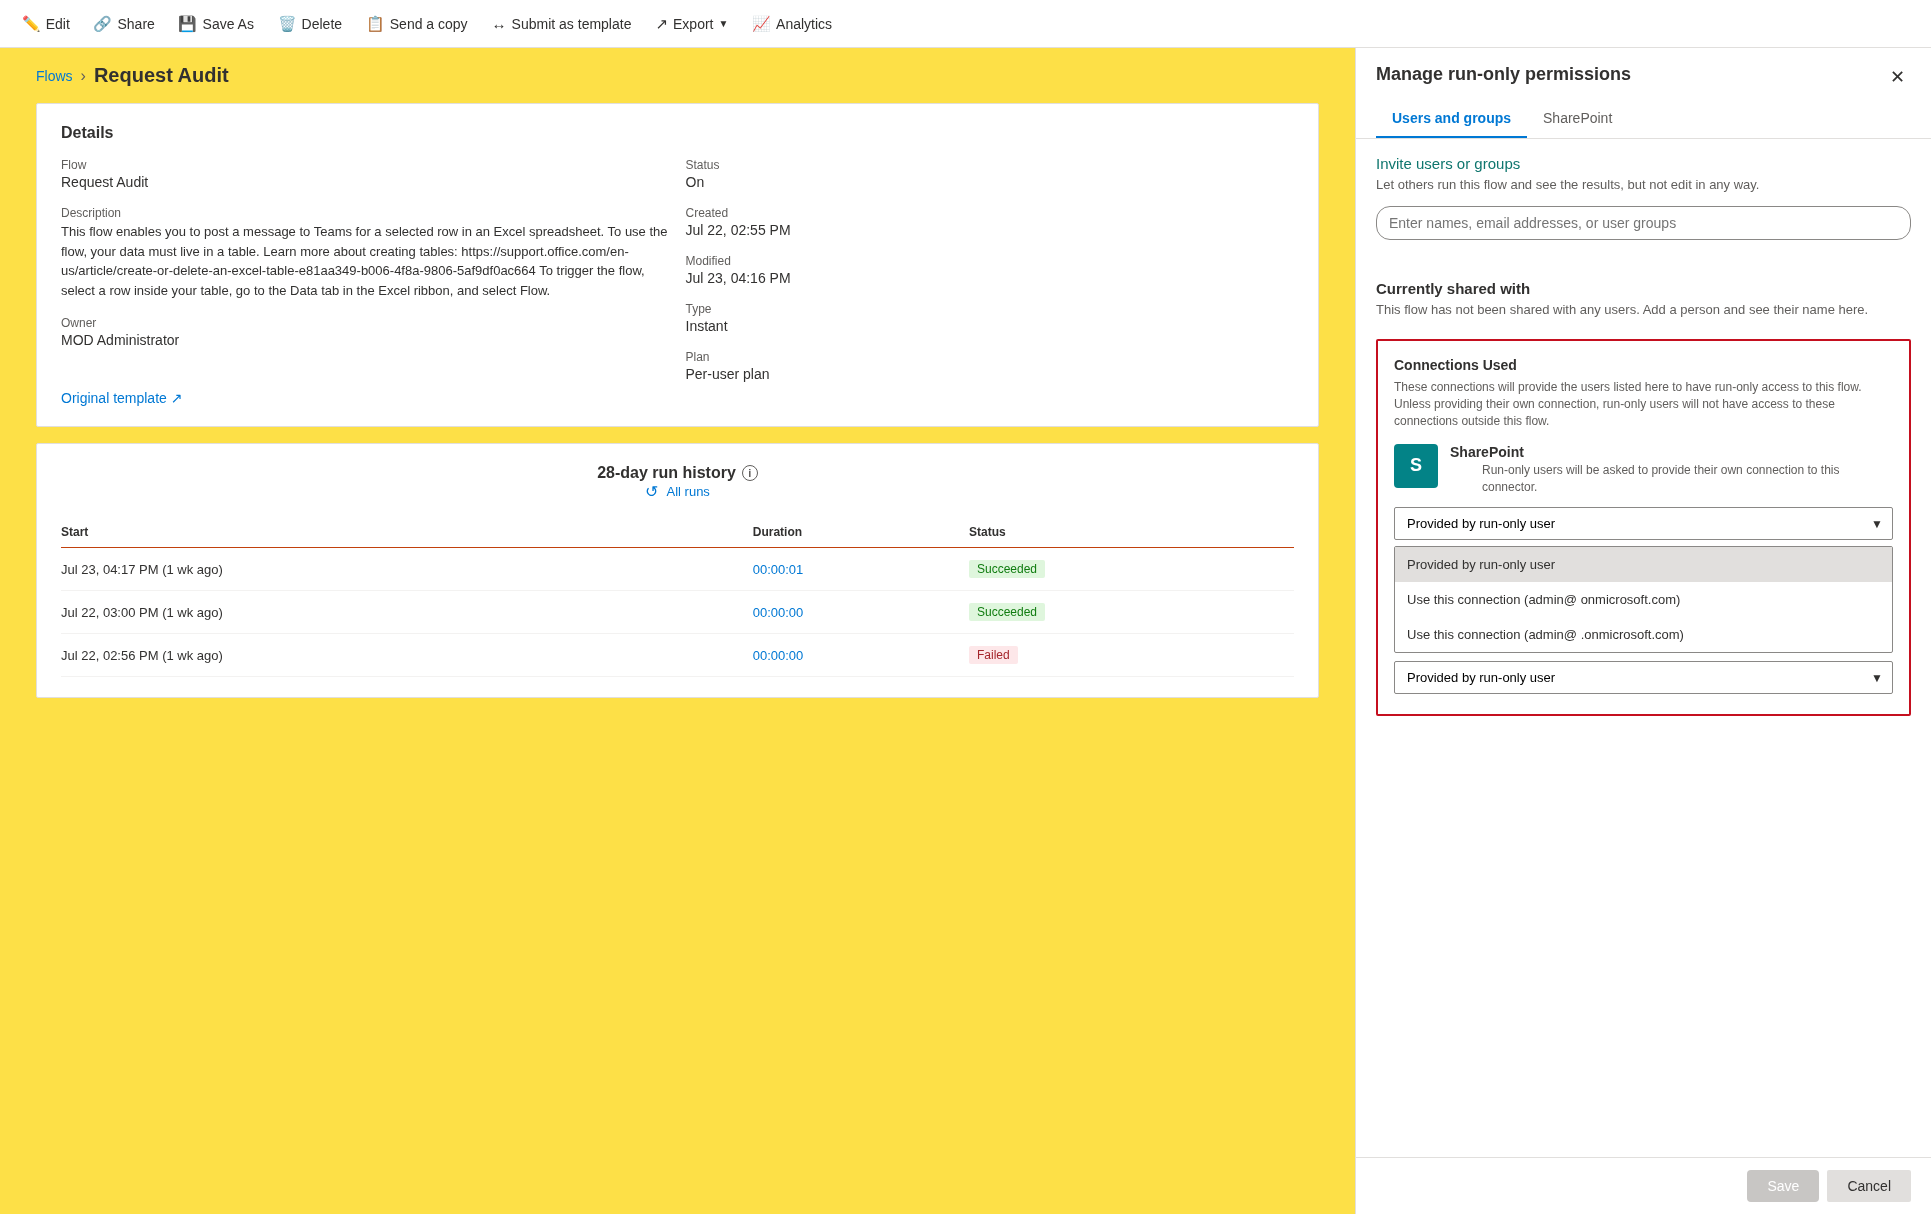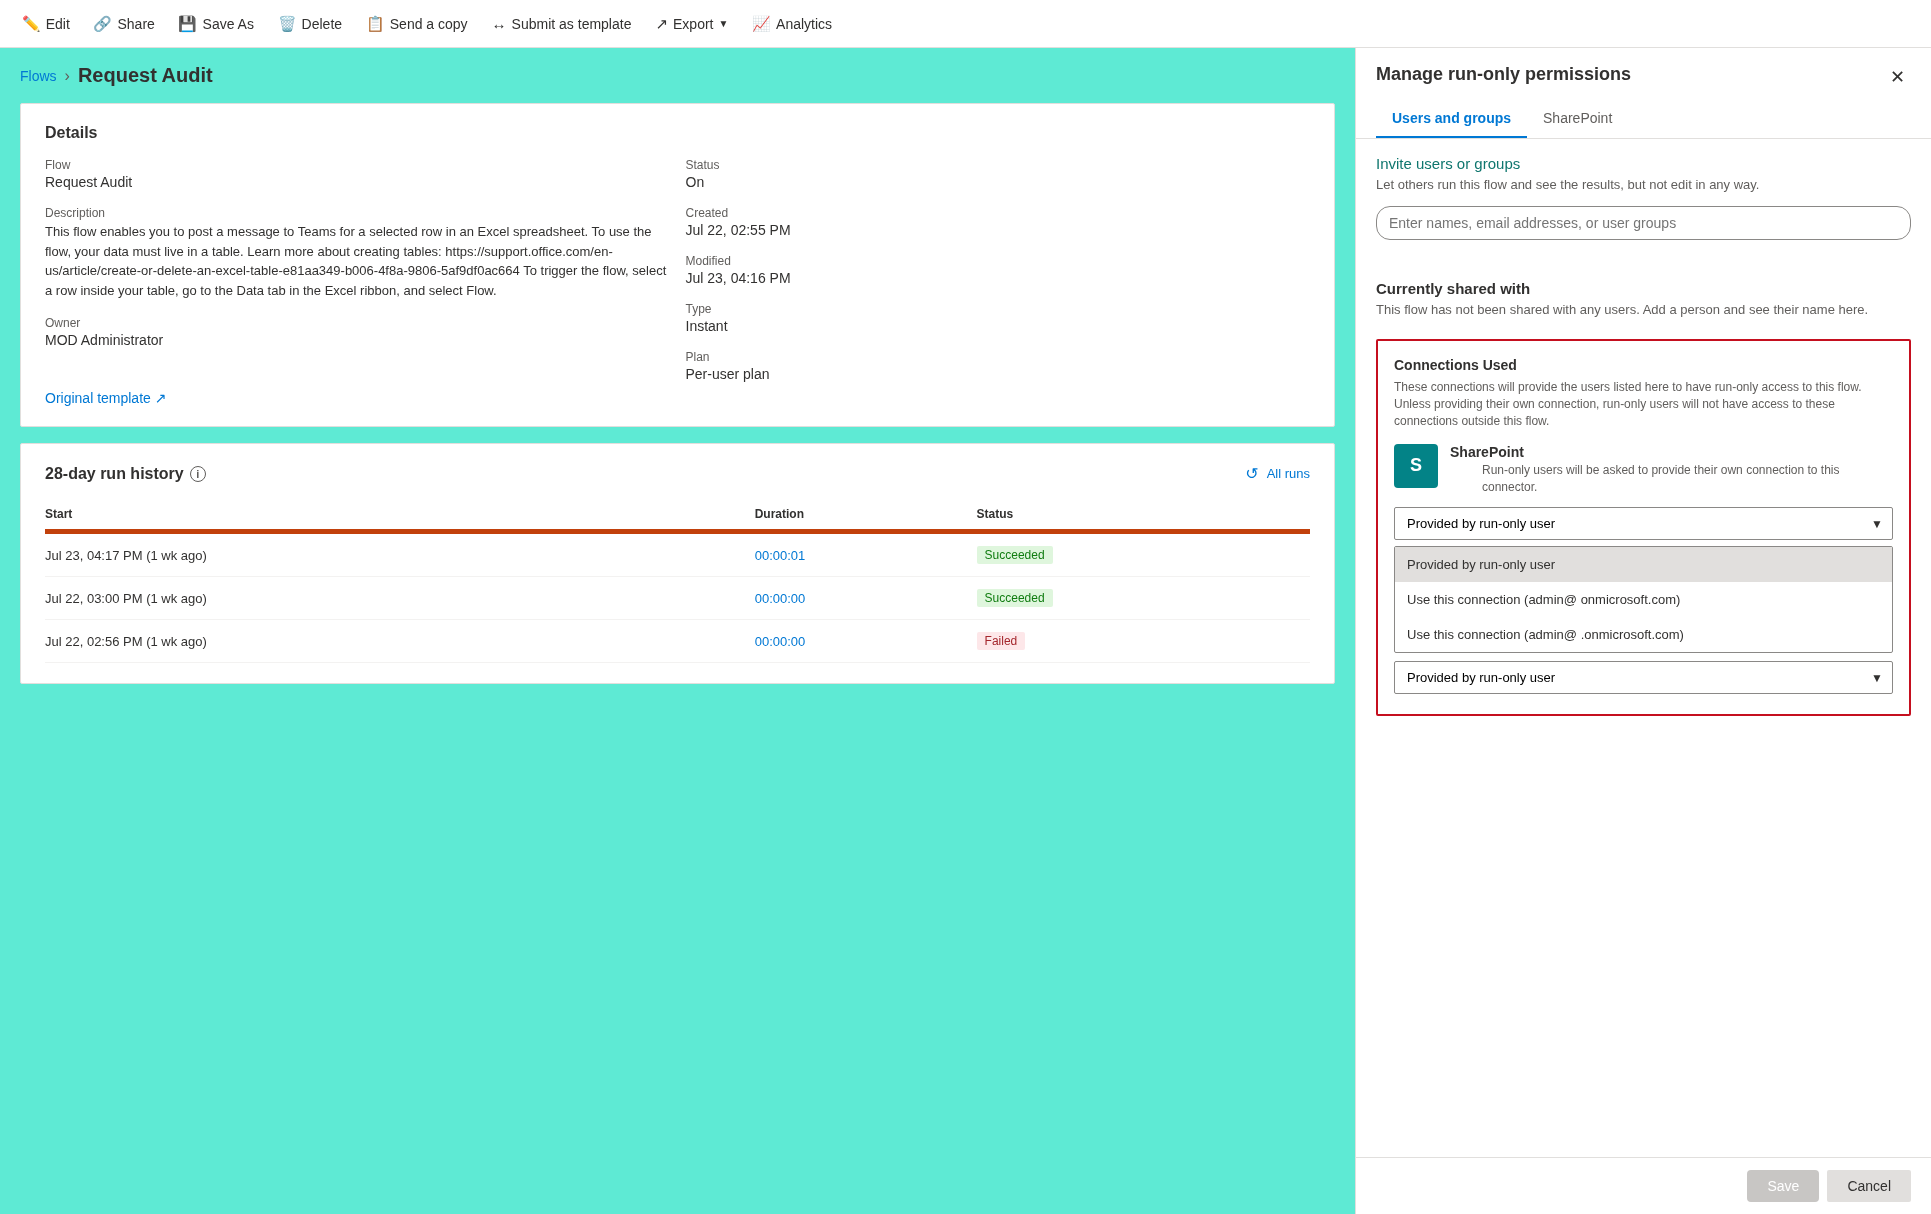--- a/index.html
+++ b/index.html
@@ -35,22 +35,22 @@
     .main-layout {
       display: flex;
       flex: 1;
       overflow: hidden;
     }
 
     
     .left-content {
       flex: 1;
       overflow-y: auto;
-      padding: 16px 20px;
-      background: #5eead4;
+      padding: 16px 36px;
+      background: #fde047;
     }
 
     
     .breadcrumb {
       display: flex;
       align-items: center;
       gap: 8px;
       margin-bottom: 16px;
       font-size: 14px;
     }
@@ -105,20 +105,21 @@
       font-size: 14px;
       text-decoration: none;
     }
 
     
     .run-history-header {
       display: flex;
       align-items: center;
       justify-content: space-between;
       margin-bottom: 16px;
+      flex-direction: column;
     }
     .run-history-title {
       font-size: 16px;
       font-weight: 700;
       display: flex;
       align-items: center;
       gap: 6px;
     }
     .info-icon {
       width: 16px;
@@ -142,21 +143,21 @@
     .run-table {
       width: 100%;
       border-collapse: collapse;
     }
     .run-table th {
       font-size: 12px;
       font-weight: 600;
       color: #323130;
       text-align: left;
       padding: 8px 0;
-      border-bottom: 5px solid #c2410c;
+      border-bottom: 1px solid #c2410c;
     }
     .run-table td {
       padding: 12px 0;
       font-size: 13px;
       border-bottom: 1px solid #f3f2f1;
       color: #323130;
     }
     .status-badge {
       display: inline-block;
       padding: 2px 8px;

